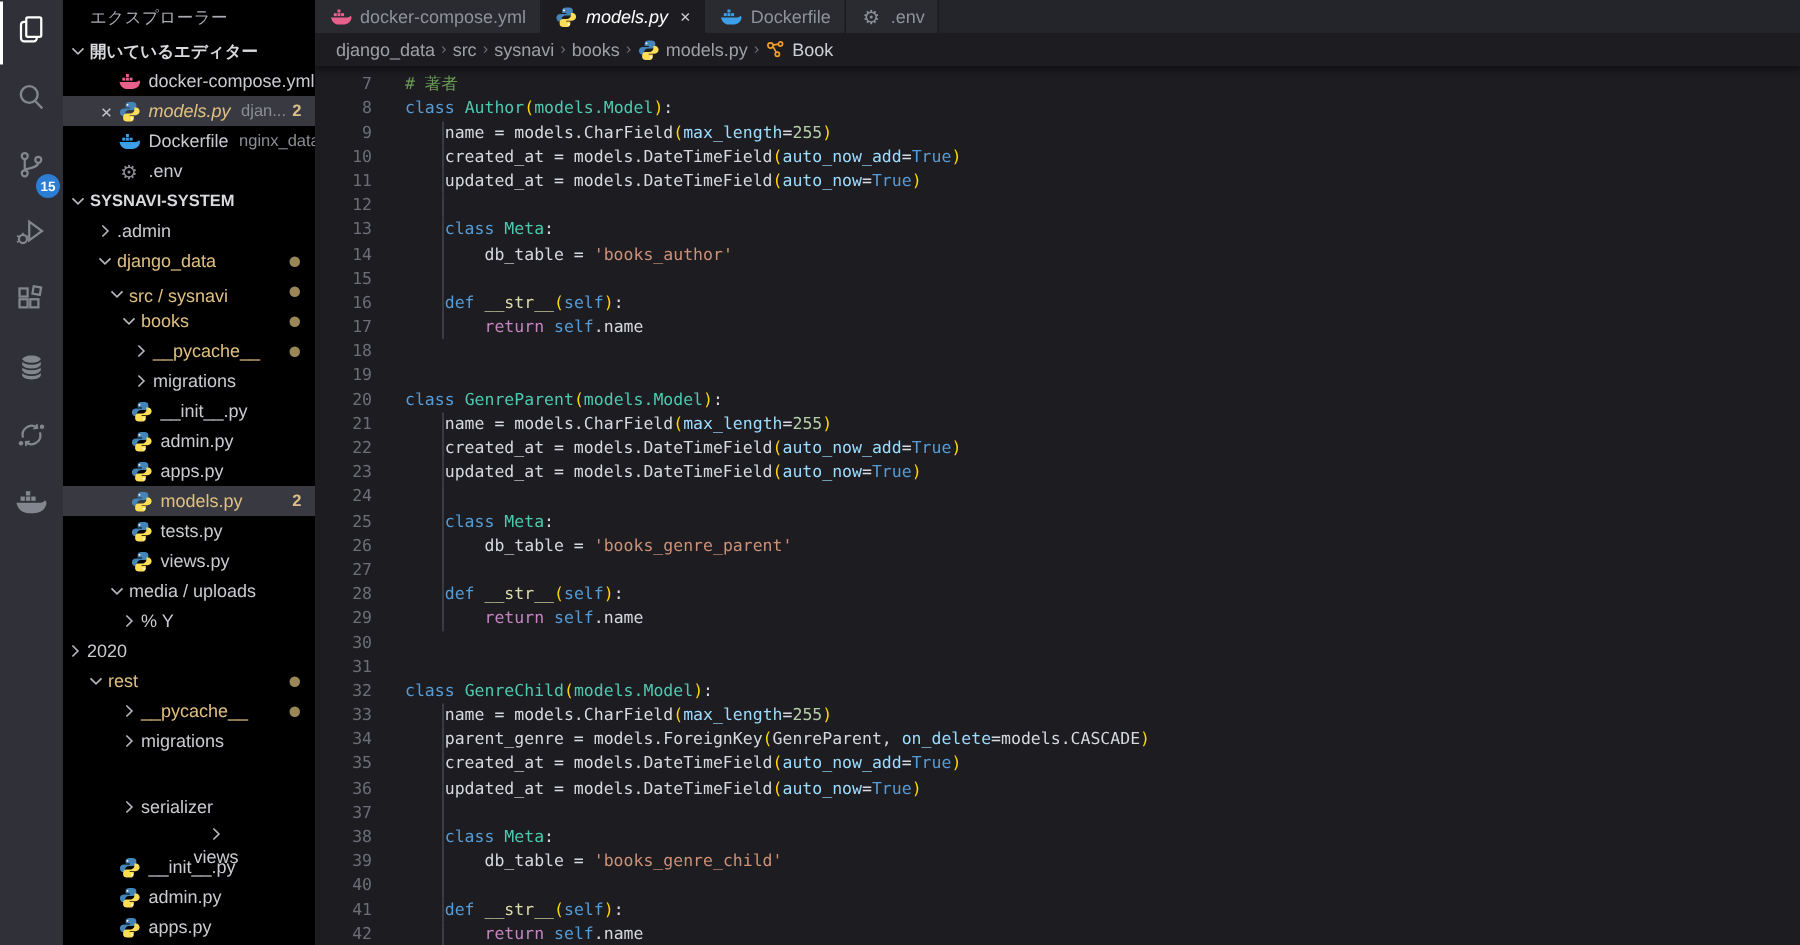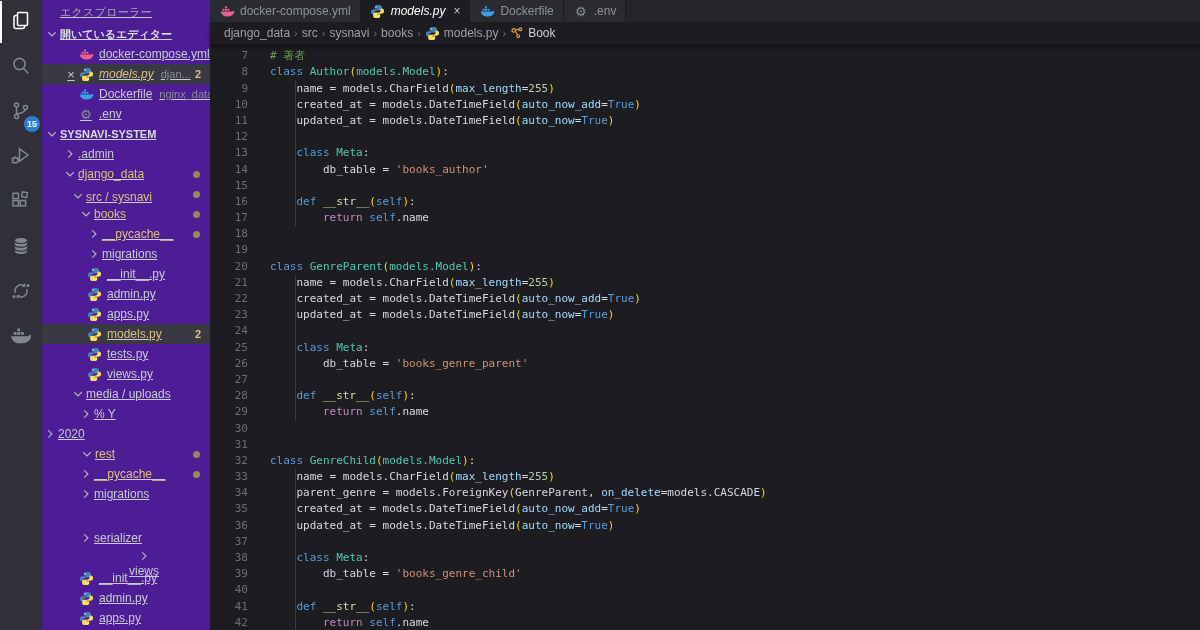--- a/index.html
+++ b/index.html
@@ -5,21 +5,21 @@
   html,body{margin:0;padding:0;background:#111;}
   .root{width:1200px;height:630px;display:flex;overflow:hidden;background:#1c1c21;
         font-family:"Liberation Sans",sans-serif;-webkit-font-smoothing:antialiased;}
   
   .abar{width:42px;background:#2f3038;flex-shrink:0;display:flex;flex-direction:column;position:relative;}
   .act{height:45px;display:flex;align-items:center;justify-content:center;position:relative;cursor:pointer;}
   .act.active::before{content:"";position:absolute;left:0;top:1px;height:42px;width:2px;background:#ffffff;}
   .badge-blue{position:absolute;right:2px;bottom:3px;border-radius:50%;width:16px;height:16px;
               font-size:9px;font-weight:bold;color:#fff;display:flex;align-items:center;justify-content:center;}
   
-  .sbar{width:168px;background:#4c1d95;flex-shrink:0;color:#c9cbd1;font-size:12px;overflow:hidden;position:relative;text-decoration:underline;}
+  .sbar{width:168px;background:#000000;flex-shrink:0;color:#c9cbd1;font-size:12px;overflow:hidden;position:relative;}
   .sb-title{height:24px;line-height:25px;padding-left:18px;font-size:11px;color:#a9acb3;letter-spacing:.3px;white-space:nowrap;}
   .sec{height:20px;display:flex;align-items:center;font-weight:bold;font-size:11px;color:#d8dade;cursor:pointer;white-space:nowrap;}
   .sec .chev{margin-left:2px;}
   .row{height:20px;display:flex;align-items:center;position:relative;cursor:pointer;white-space:nowrap;}
   .row.sel{background:#383941;}
   .lbl{white-space:pre;}
   .mod{color:#e0c080;}
   .ital{font-style:italic;}
   .desc{color:#8b8e95;margin-left:7px;font-size:11px;}
   .dot{width:7px;height:7px;border-radius:50%;background:#9a8758;position:absolute;right:10px;top:7px;}
@@ -329,21 +329,21 @@
           <span class="lbl">% Y</span>
         </div>
         <div class="row" style="">
           <span class="chev">
             <svg width="14" height="14" viewBox="0 0 16 16">
               <path d="M6 3.8l4.2 4.2L6 12.2" fill="none" stroke="#b4b6bc" stroke-width="1.3"></path>
             </svg>
           </span>
           <span class="lbl">2020</span>
         </div>
-        <div class="row" style="padding-left: 37px;">
+        <div class="row" style="padding-left: 14px;">
           <span class="chev">
             <svg width="14" height="14" viewBox="0 0 16 16">
               <path d="M3.8 6l4.2 4.2L12.2 6" fill="none" stroke="#b4b6bc" stroke-width="1.3"></path>
             </svg>
           </span>
           <span class="lbl mod">rest</span>
           <span class="dot"></span>
         </div>
         <div class="row" style="padding-left: 36px;">
           <span class="chev">

